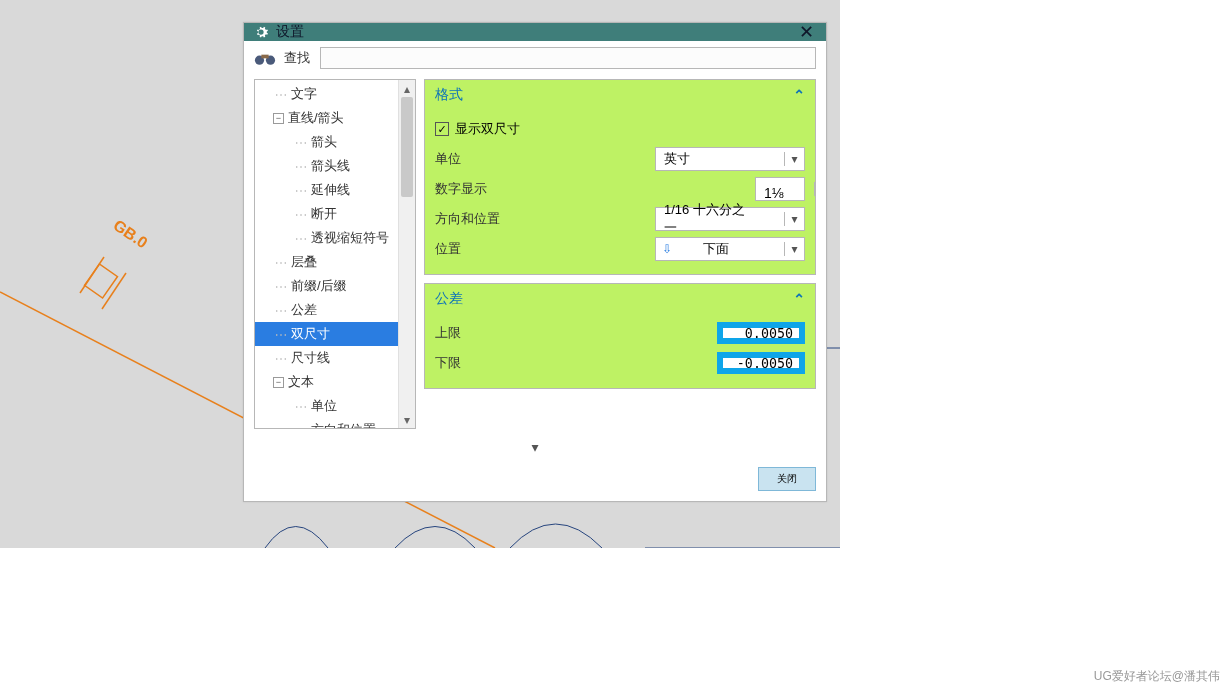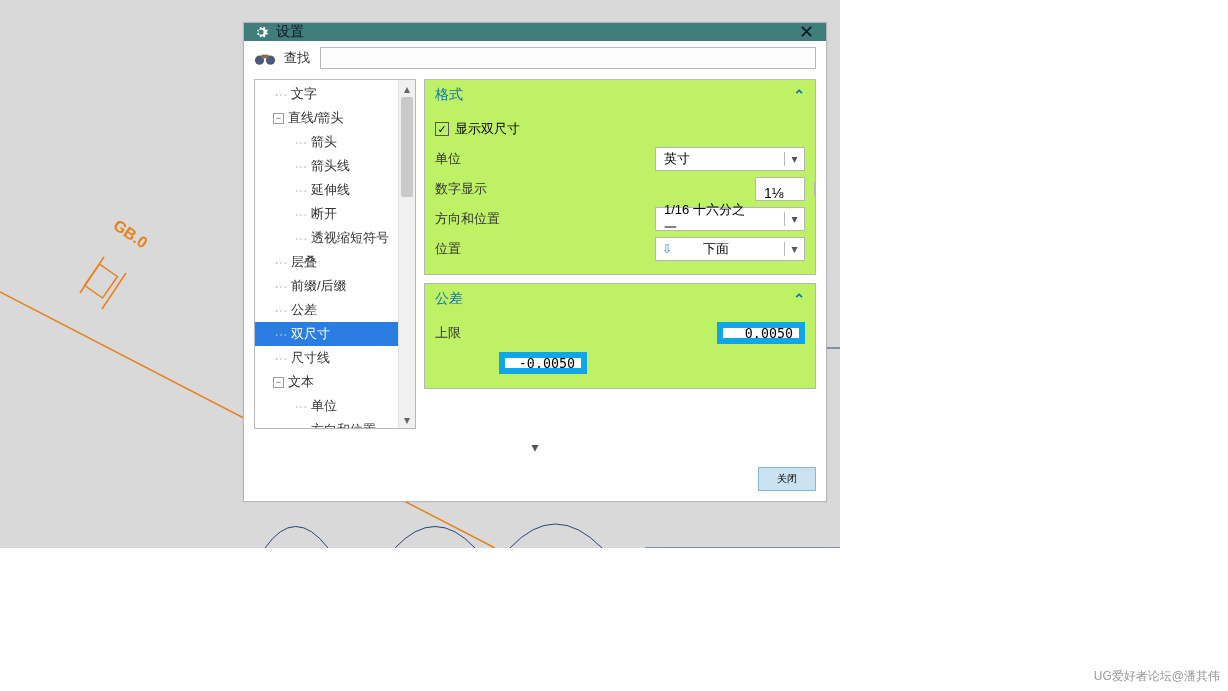--- a/index.html
+++ b/index.html
@@ -250,20 +250,21 @@
           <span class="group-caret">⌃</span>
         </div>
         <div class="group-body">
           <div class="prop-row">
             <span class="prop-label">上限</span>
             <div class="prop-ctrl">
                 <input class="num-input" value="0.0050" style="">
               </div>
           </div>
           <div class="prop-row">
+            <span class="prop-label">下限</span>
             <div class="prop-ctrl">
                 <input class="num-input" value="-0.0050" style="">
               </div>
           </div>
         </div>
       </div>
     </div>
   </div>
 
   <div class="expand-bar">▾</div>

